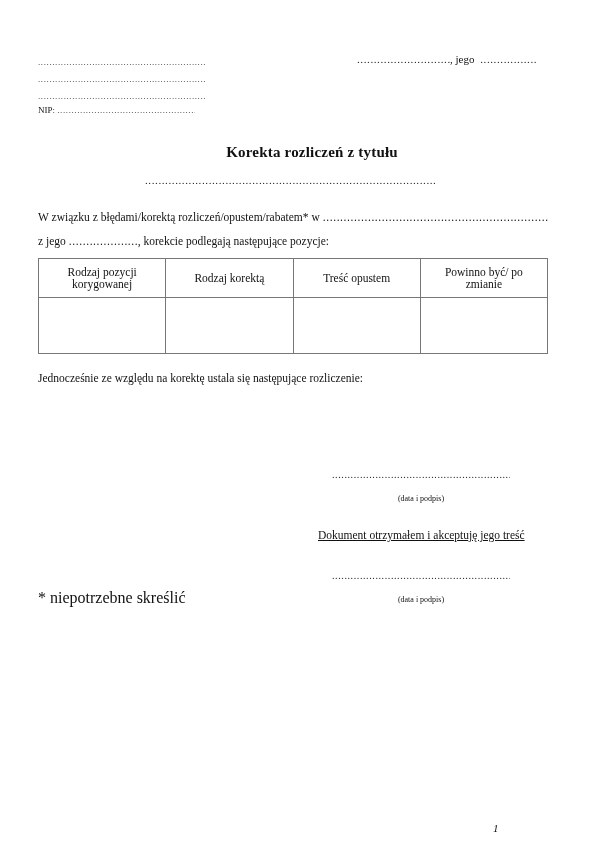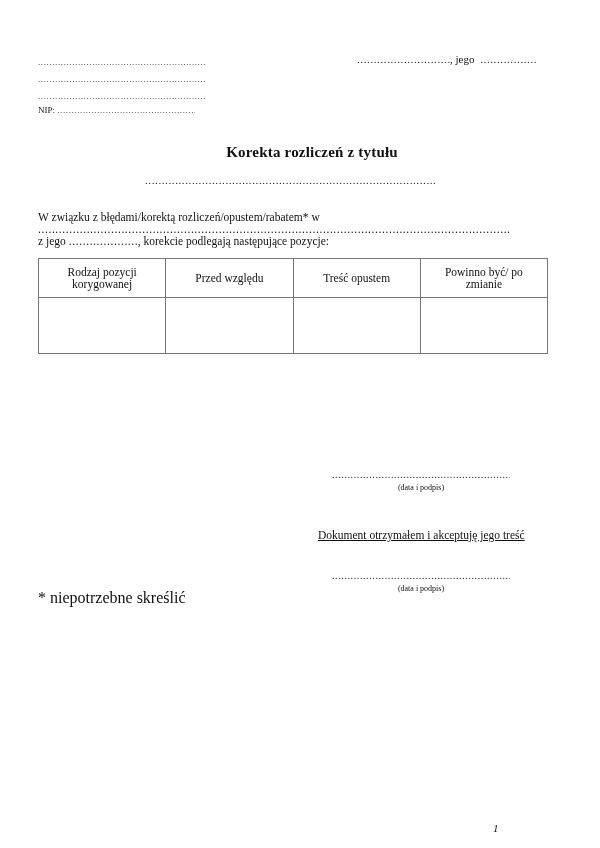--- a/index.html
+++ b/index.html
@@ -59,21 +59,21 @@
     font-size: 11.5px;
     text-align: center;
     vertical-align: middle;
     padding: 2px 6px;
   }
   table.correction th { height: 34px; }
   table.correction td { height: 51px; }
 
   .sig-block { width: 178px; text-align: center; }
   .sig-block .dots { width: 178px; font-size: 10px; }
-  .sig-caption { font-size: 8px; margin-top: 3px; color: #111; }
+  .sig-caption { font-size: 8px; margin-top: 14px; color: #111; }
 
   .accept-line { font-size: 11.5px; }
   .footnote { font-size: 16px; }
   .page-num { font-size: 11px; font-style: italic; }
 </style>
 </head>
 <body>
 
 <div class="page">
 
@@ -94,47 +94,48 @@
   <div class="abs date-line" style="top:53px; left:357px;">
     <span class="dots dots-place">........................................................................................................................................</span><span class="gap-r">, jego</span>
     <span class="dots dots-date">........................................................................................................................................</span>
   </div>
 
   <div class="abs doc-title" style="top:144px; left:12px;">Korekta rozliczeń z tytułu</div>
   <div class="abs" style="top:168px; left:145px;">
     <span class="dots title-dots">........................................................................................................................................</span>
   </div>
 
-  <div class="abs body-line intro-line" style="top:211px; left:38px;flex-direction:column;">
+  <div class="abs body-line intro-line" style="top:211px; left:38px;">
     <span class="gap-r">W związku z błędami/korektą rozliczeń/opustem/rabatem* w</span>
     <span class="fill">........................................................................................................................................</span>
   </div>
   <div class="abs body-line line2" style="top:235px; left:38px;">
     <span class="gap-r">z jego</span><span class="dots">........................................................................................................................................</span><span>, korekcie podlegają następujące pozycje:</span>
   </div>
 
   <table class="correction abs" style="top:258px; left:38px;">
     <thead>
       <tr>
         <th>Rodzaj pozycji korygowanej</th>
-        <th>Przed względu</th>
+        <th>Rodzaj korektą</th>
         <th>Treść opustem</th>
         <th>Powinno być/ po zmianie</th>
       </tr>
     </thead>
     <tbody>
       <tr>
         <td></td>
         <td></td>
         <td></td>
         <td></td>
       </tr>
     </tbody>
   </table>
 
+  <div class="abs body-line" style="top:372px; left:38px;">Jednocześnie ze względu na korektę ustala się następujące rozliczenie:</div>
 
   <div class="abs sig-block" style="top:462px; left:332px;">
     <div>
       <span class="dots">........................................................................................................................................</span>
     </div>
     <div class="sig-caption">(data i podpis)</div>
   </div>
 
   <div class="abs accept-line" style="top:529px; left:318px;text-decoration:underline;">Dokument otrzymałem i akceptuję jego treść</div>
 

